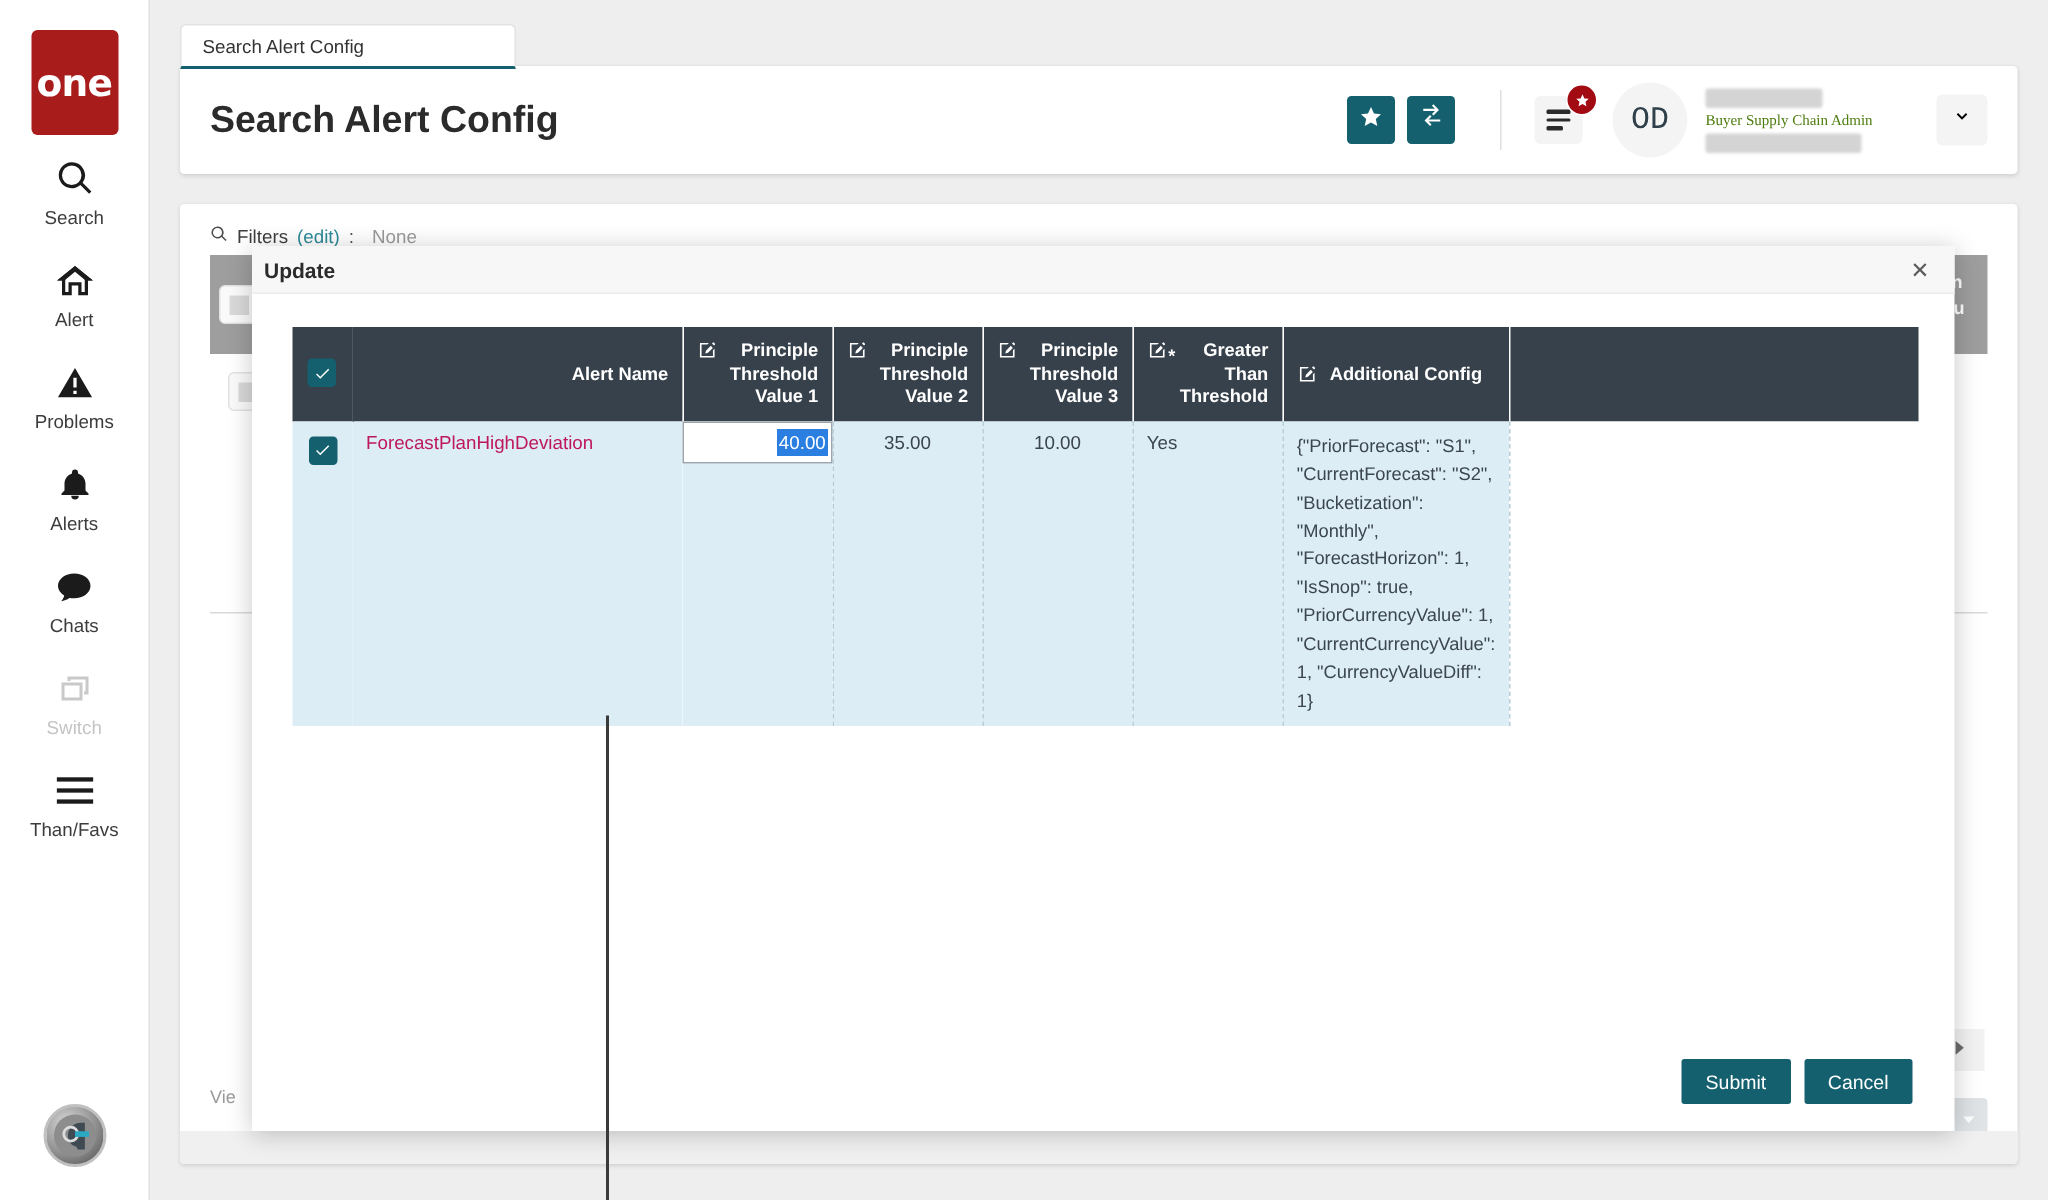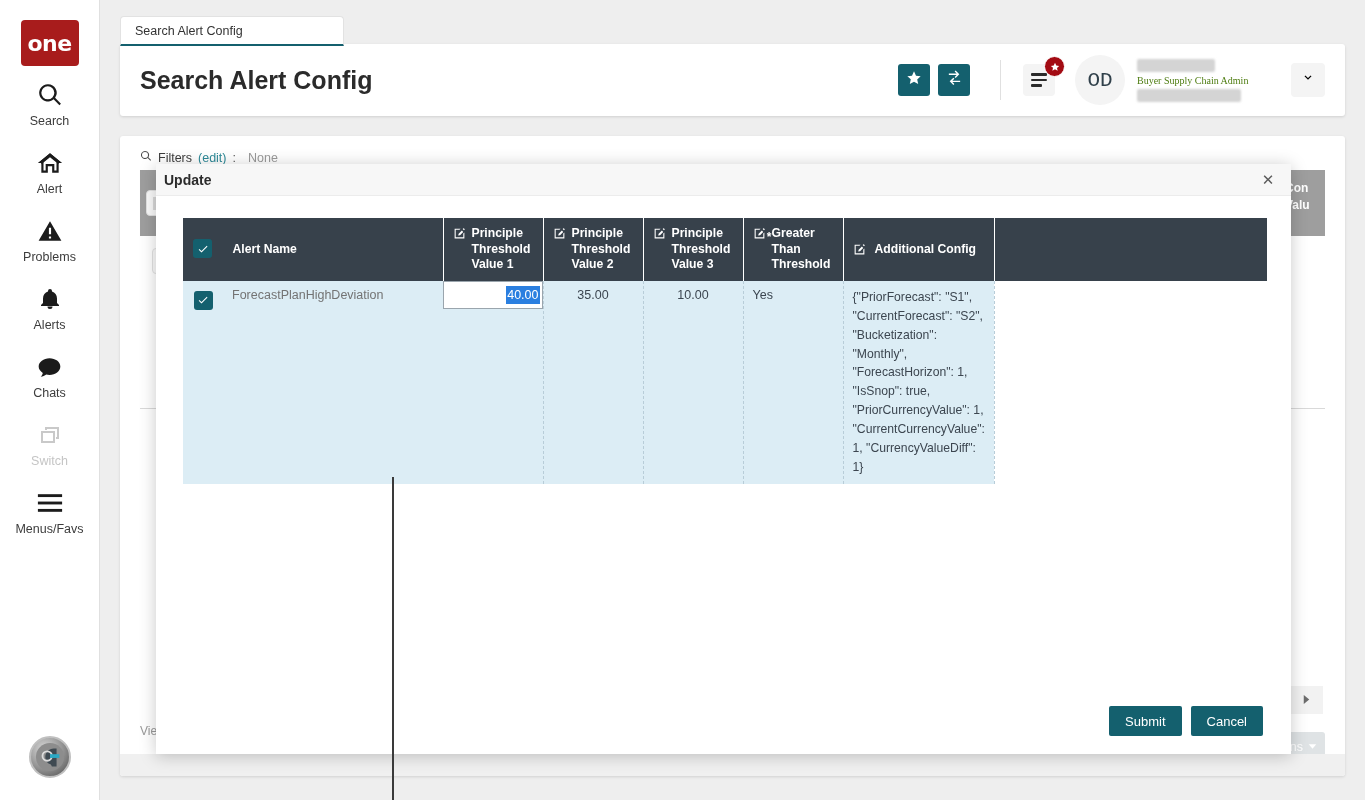--- a/index.html
+++ b/index.html
@@ -14,24 +14,24 @@
   
   .sidebar {
     position: absolute; left: 0; top: 0;
     width: 100px; height: 800px;
     background: #ffffff;
     border-right: 1px solid #e0e0e0;
     display: flex; flex-direction: column; align-items: center;
     z-index: 30;
   }
   .logo {
-    width: 58px; height: 46px; margin-top: 20px;
+    width: 58px; height: 70px; margin-top: 20px;
     background: #a81c1c; border-radius: 4px;
     display: flex; align-items: center; justify-content: center;
-    color: #fff; font-size: 22px; font-weight: bold; letter-spacing: -0.5px;
+    color: #fff; font-size: 25px; font-weight: bold; letter-spacing: -0.5px;
     font-family: "DejaVu Sans", sans-serif;
   }
   .nav-item {
     width: 100px; padding: 14px 0 6px 0;
     display: flex; flex-direction: column; align-items: center;
     cursor: pointer; text-decoration: none;
   }
   .nav-item .ico { height: 30px; display: flex; align-items: center; justify-content: center; }
   .nav-label { font-size: 12.5px; color: #3c3c3c; margin-top: 4px; }
   .nav-item.disabled .nav-label { color: #c5c5c5; }
@@ -147,54 +147,54 @@
   .bg-btn-blur.teal2 { width: 122px; background: #93b8c0; }
   .bg-btn-actions {
     width: 74px; height: 30px; background: #dfe3e5; border-radius: 3px;
     display: flex; align-items: center; justify-content: flex-end; gap: 5px;
     padding-right: 8px; font-size: 12.5px; color: #fff; cursor: pointer;
   }
   .bg-bottom-strip { position: absolute; left: 0; right: 0; bottom: 0; height: 22px; background: #f0f0f0; }
 
   
   .modal {
-    position: absolute; left: 156px; top: 164px; width: 1135px; height: 590px;
+    position: absolute; left: 168px; top: 164px; width: 1135px; height: 590px;
     background: #ffffff; box-shadow: 0 2px 16px rgba(0,0,0,.22);
     z-index: 50; display: flex; flex-direction: column;
   }
   .modal-head {
     height: 32px; background: #f7f7f7; border-bottom: 1px solid #ececec;
     display: flex; align-items: center; padding: 0 12px 0 8px;
   }
   .modal-title { font-size: 14px; font-weight: bold; color: #2b2b2b; flex: 1; }
   .modal-close {
     width: 22px; height: 22px; display: flex; align-items: center; justify-content: center;
     cursor: pointer; color: #5b5b5b; font-size: 15px;
   }
   .modal-body { flex: 1; position: relative; padding: 22px 0 0 27px; }
 
   .grid { border-collapse: collapse; table-layout: fixed; }
   .grid thead th {
     background: #37414b; color: #ffffff;
-    font-size: 12.2px; font-weight: bold; text-align: left;
+    font-size: 12.2px; font-weight: bold; text-align: right;
     vertical-align: middle; padding: 8px 9px; line-height: 1.28;
     border-right: 1px solid #ffffff;
   }
   .grid thead th.chk-col { width: 40px; text-align: center; padding: 0; border-right: 1px solid #37414b; }
   .grid thead th.pad-col { border-right: none; }
   .grid .col-hdr-inner { display: flex; align-items: flex-start; gap: 6px; }
   .grid .edit-ico { flex: 0 0 auto; margin-top: 1px; position: relative; }
   .grid .edit-ico svg { fill: #ffffff; display: block; }
   .grid .req-star { position: absolute; right: -6px; bottom: -3px; color: #fff; font-size: 12px; line-height: 1; }
   .grid tbody td {
     background: #dcedf5; font-size: 12.5px; color: #3c4650;
     padding: 7px 9px; vertical-align: top; border-right: 1px dashed #b8cdd8;
   }
   .grid tbody td.chk-col { text-align: center; border-right: none; background: #dcedf5; padding-top: 10px; }
-  .grid tbody td.alert-name { color: #737373; border-right: none; margin-top: 48px; }
+  .grid tbody td.alert-name { color: #be185d; border-right: none; margin-top: 48px; }
   .grid tbody td.num { text-align: center; }
   .grid tbody td.pad-col { background: #ffffff; border-right: none; }
   .grid tbody td.cfg { line-height: 1.55; font-size: 12.2px; }
 
   .chk {
     width: 19px; height: 19px; border-radius: 3px; background: #14606e;
     display: inline-flex; align-items: center; justify-content: center;
   }
   .chk svg { fill: #fff; }
 
@@ -287,21 +287,21 @@
     </div>
 
     <div class="nav-item">
       <span class="ico">
         <svg width="28" height="22" viewBox="0 0 24 20">
             <rect x="1" y="2" width="22" height="2.6"></rect>
             <rect x="1" y="8.7" width="22" height="2.6"></rect>
             <rect x="1" y="15.4" width="22" height="2.6"></rect>
           </svg>
       </span>
-      <span class="nav-label">Menus/Favs</span>
+      <span class="nav-label">Than/Favs</span>
     </div>
 
     <div class="sidebar-spacer"></div>
 
     <div class="user-orb">
       <svg width="30" height="30" viewBox="0 0 32 32">
         <circle cx="16" cy="16" r="15" fill="#8d8d8d"></circle>
         <path d="M20 7c-5 0-9 4-9 9 0 4 2 7 6 8l1 2h5V7h-3z" fill="#3f4a52"></path>
         <circle cx="13" cy="15" r="5" fill="none" stroke="#dcdcdc" stroke-width="2"></circle>
         <rect x="16" y="13" width="10" height="4" fill="#2ba8c4"></rect>

